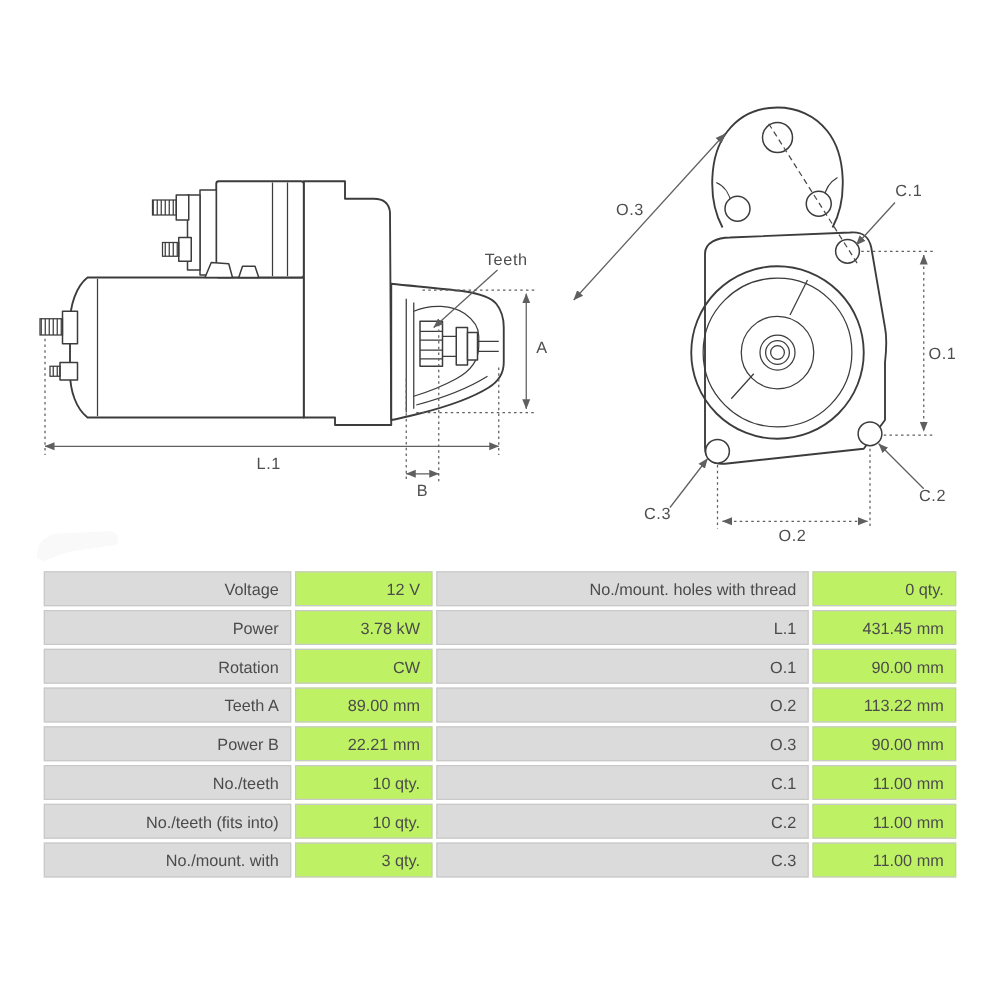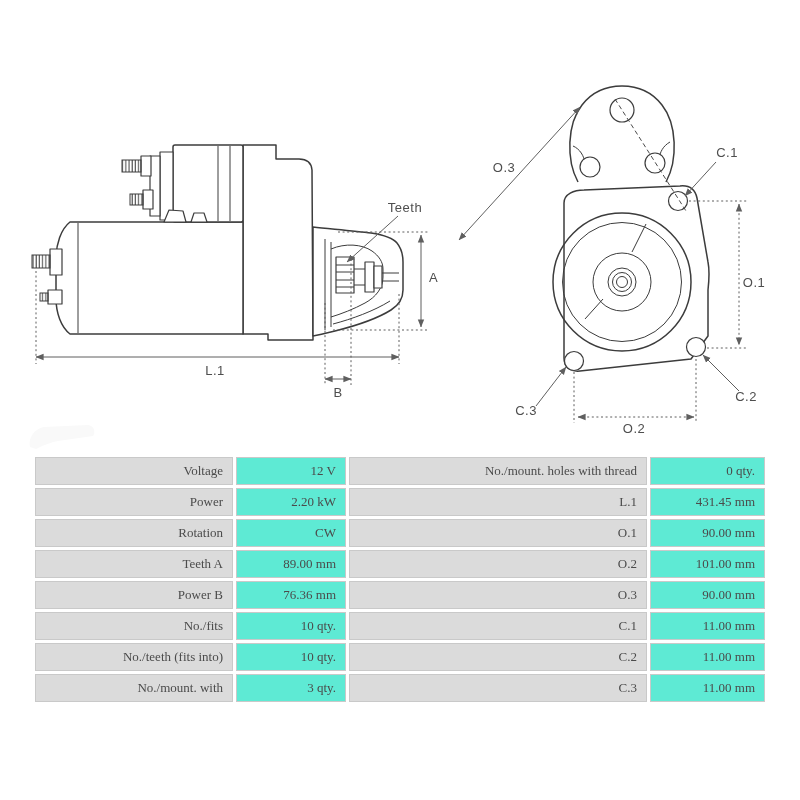--- a/index.html
+++ b/index.html
@@ -11,27 +11,27 @@
   .o2 {fill:#fff;stroke:#3c3c3c;stroke-width:1.2;stroke-linejoin:round;}
   .i  {fill:none;stroke:#3c3c3c;stroke-width:1;}
   .d  {fill:none;stroke:#5f5f5f;stroke-width:1;}
   .dd {fill:none;stroke:#5f5f5f;stroke-width:1;stroke-dasharray:2 2.6;}
   .dh {fill:none;stroke:#4a4a4a;stroke-width:1;stroke-dasharray:4.5 3;}
   .hatch{stroke:#3c3c3c;stroke-width:1;}
   .lbl{fill:#4e4e4e;font-family:"Liberation Sans",sans-serif;font-size:13px;letter-spacing:.5px;}
   
   .spec-table{position:absolute;left:35px;top:457px;width:730px;
               display:grid;grid-template-columns:198px 110px 298px 115px;
-              grid-auto-rows:28px;column-gap:3px;row-gap:3px;font-family:Liberation Serif, serif;}
+              grid-auto-rows:28px;column-gap:3px;row-gap:3px;}
   .spec-row{display:contents;}
   .cell{box-sizing:border-box;border:1px solid #c9c9c9;display:flex;align-items:center;
         justify-content:flex-end;padding-right:9px;font-size:13px;color:#4b4b4b;
         white-space:nowrap;overflow:hidden;}
   .cell.label{background:#dbdbdb;}
-  .cell.value{background:#5eead4;}
+  .cell.value{background:#bef264;}
 </style>
 </head>
 <body>
 
 <div class="canvas">
 
   <svg class="drawing" width="800" height="452" viewBox="0 0 800 452">
     <defs>
       <marker id="ah" viewBox="0 0 10 10" refX="9.5" refY="5" markerWidth="8" markerHeight="8" orient="auto-start-reverse">
         <path d="M0,1 L10,5 L0,9 Z" fill="#5f5f5f"></path>
@@ -153,48 +153,48 @@
 
     <div class="spec-row">
       <div class="cell label">Voltage</div>
       <div class="cell value">12 V</div>
       <div class="cell label">No./mount. holes with thread</div>
       <div class="cell value">0 qty.</div>
     </div>
 
     <div class="spec-row">
       <div class="cell label">Power</div>
-      <div class="cell value">2.20 kW</div>
+      <div class="cell value">3.78 kW</div>
       <div class="cell label">L.1</div>
       <div class="cell value">431.45 mm</div>
     </div>
 
     <div class="spec-row">
       <div class="cell label">Rotation</div>
       <div class="cell value">CW</div>
       <div class="cell label">O.1</div>
       <div class="cell value">90.00 mm</div>
     </div>
 
     <div class="spec-row">
       <div class="cell label">Teeth A</div>
       <div class="cell value">89.00 mm</div>
       <div class="cell label">O.2</div>
-      <div class="cell value">101.00 mm</div>
+      <div class="cell value">113.22 mm</div>
     </div>
 
     <div class="spec-row">
       <div class="cell label">Power B</div>
-      <div class="cell value">76.36 mm</div>
+      <div class="cell value">22.21 mm</div>
       <div class="cell label">O.3</div>
       <div class="cell value">90.00 mm</div>
     </div>
 
     <div class="spec-row">
-      <div class="cell label">No./fits</div>
+      <div class="cell label">No./teeth</div>
       <div class="cell value">10 qty.</div>
       <div class="cell label">C.1</div>
       <div class="cell value">11.00 mm</div>
     </div>
 
     <div class="spec-row">
       <div class="cell label">No./teeth (fits into)</div>
       <div class="cell value">10 qty.</div>
       <div class="cell label">C.2</div>
       <div class="cell value">11.00 mm</div>

